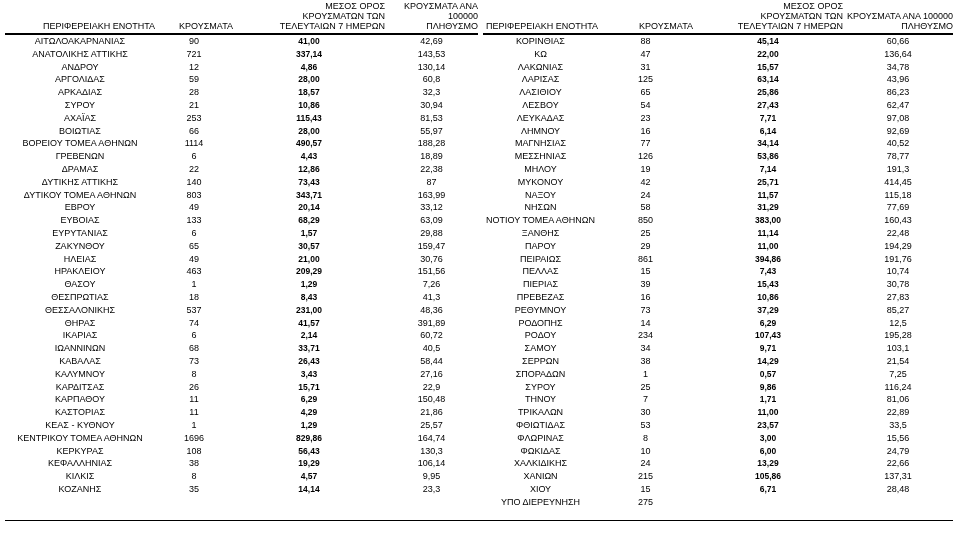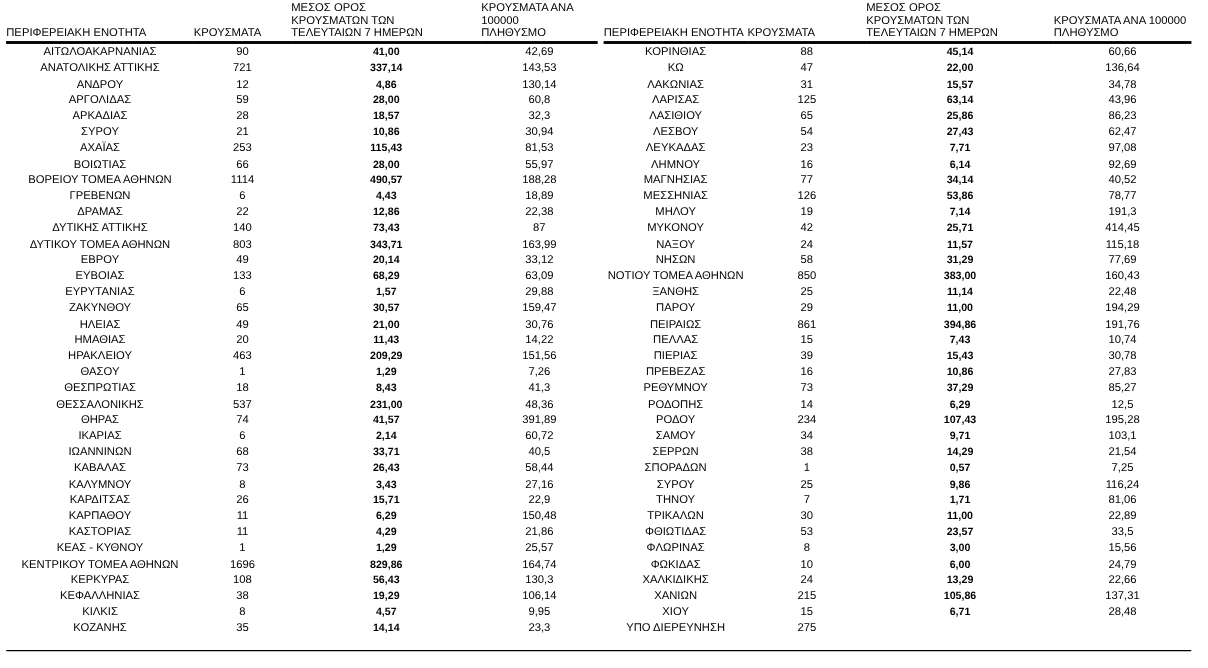--- a/index.html
+++ b/index.html
@@ -34,21 +34,21 @@
 
   table.right col.c1 { width: 115px; }
   table.right col.c2 { width: 95px;  }
   table.right col.c3 { width: 150px; }
   table.right col.c4 { width: 110px; }
 
   thead th {
     font-weight: normal;
     font-size: 9px;
     line-height: 10px;
-    text-align: left;
+    text-align: right;
     vertical-align: bottom;
     height: 31px;
     padding: 0 0 2px 0;
     border-bottom: 2px solid #000;
     white-space: pre-line;
   }
   tbody td {
     text-align: center;
     height: 12.8px;
     line-height: 12.8px;
@@ -214,26 +214,20 @@
           <td>159,47</td>
         </tr>
 
         <tr>
           <td>ΗΛΕΙΑΣ</td>
           <td>49</td>
           <td>21,00</td>
           <td>30,76</td>
         </tr>
 
-        <tr>
-          <td>ΗΜΑΘΙΑΣ</td>
-          <td>20</td>
-          <td>11,43</td>
-          <td>14,22</td>
-        </tr>
 
         <tr>
           <td>ΗΡΑΚΛΕΙΟΥ</td>
           <td>463</td>
           <td>209,29</td>
           <td>151,56</td>
         </tr>
 
         <tr>
           <td>ΘΑΣΟΥ</td>

